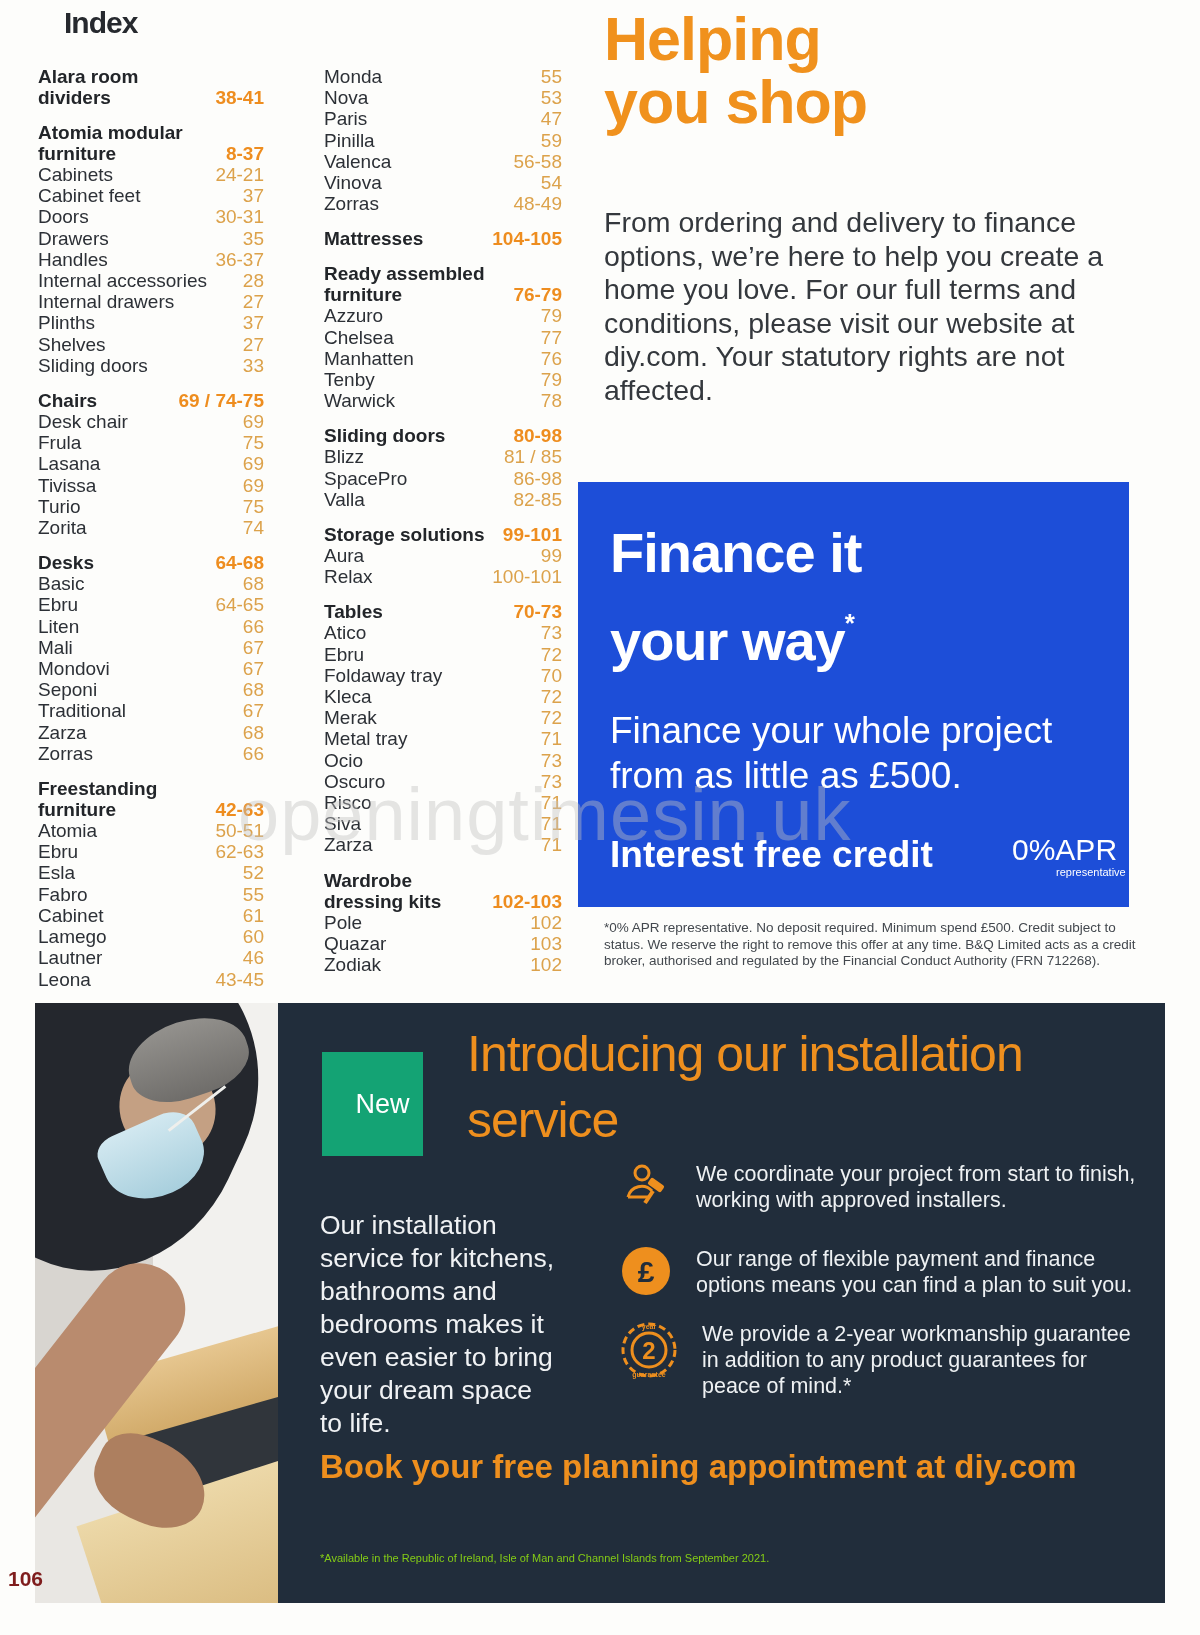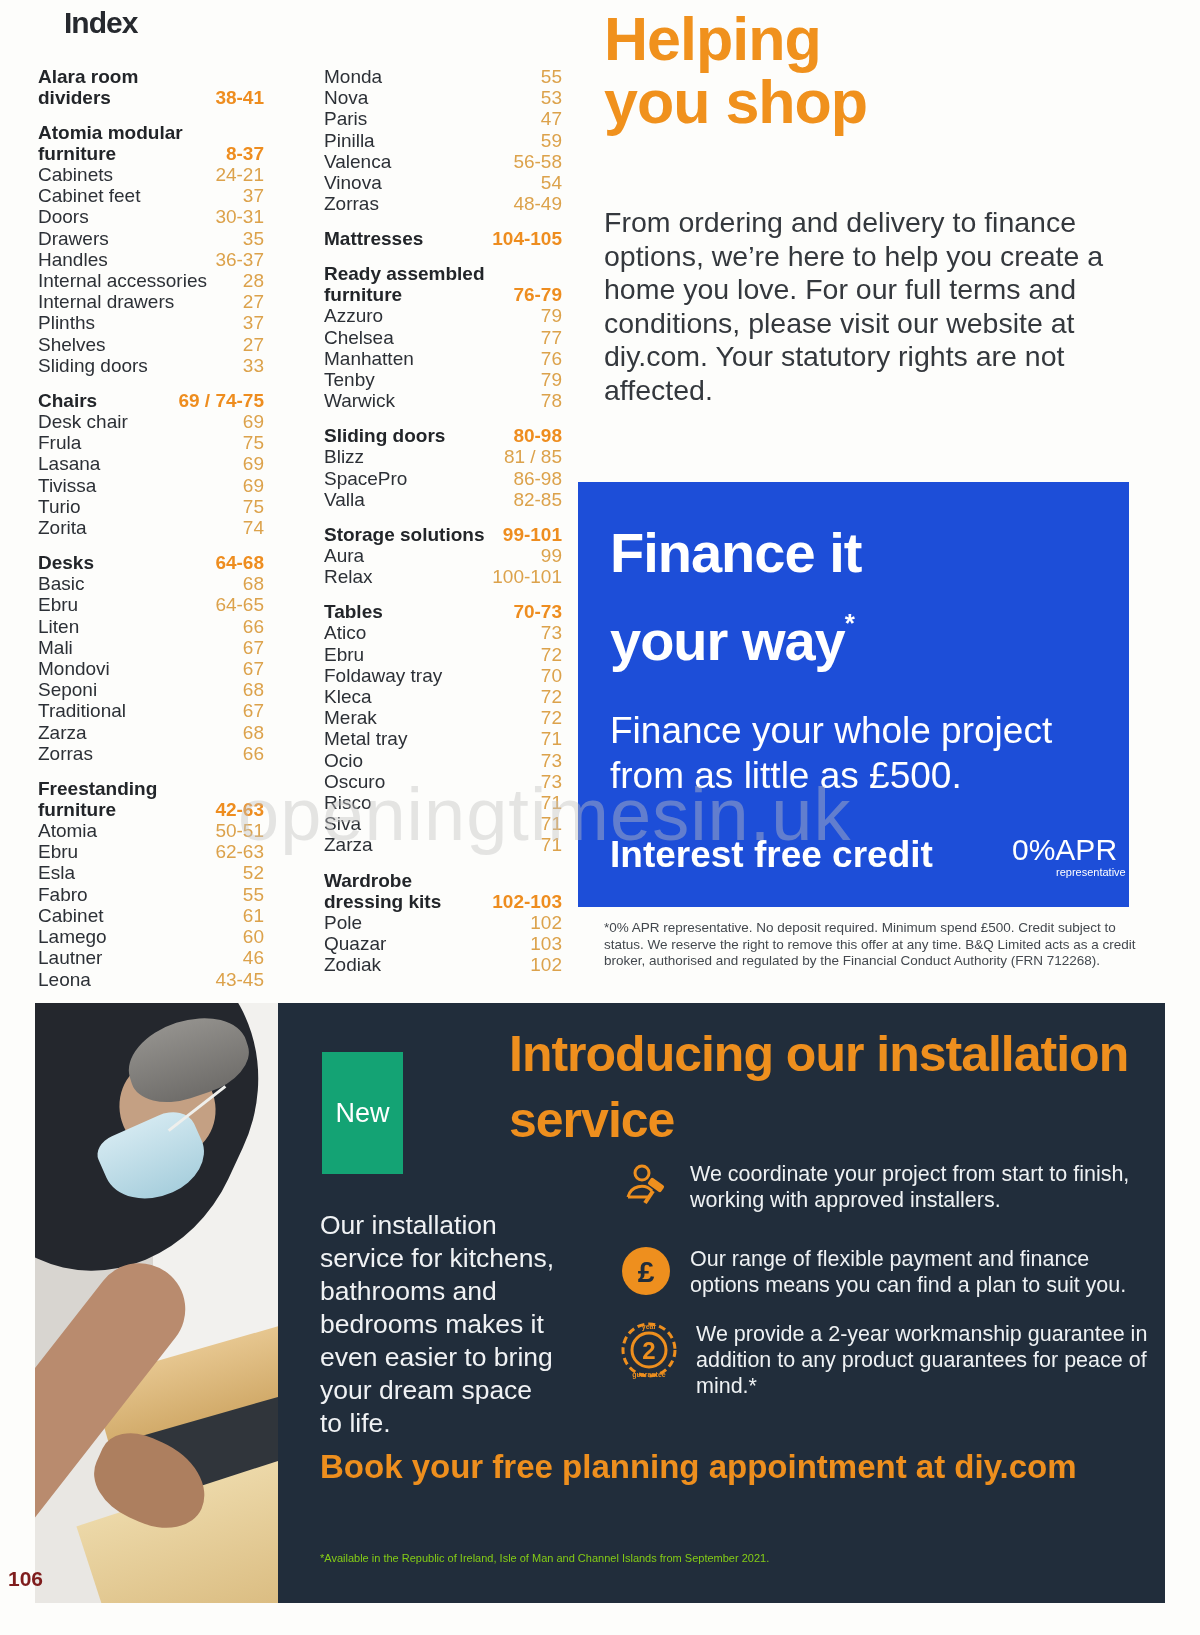--- a/index.html
+++ b/index.html
@@ -37,28 +37,28 @@
   .fin-apr-small{font-size:11px;line-height:12px;padding-left:44px;}
   .fin-footnote{position:absolute;left:604px;top:920px;width:552px;font-size:13.5px;
                 line-height:16.5px;color:#43484e;}
 
   
   .watermark{position:absolute;left:238px;top:772px;font-size:74px;font-weight:400;
              color:#c2c2c2;opacity:.42;z-index:6;letter-spacing:1px;pointer-events:none;}
 
   
   .inst-panel{position:absolute;left:35px;top:1003px;width:1130px;height:600px;background:#212d3b;}
-  .badge-new{position:absolute;left:287px;top:49px;width:81px;height:122px;background:#14a374;
+  .badge-new{position:absolute;left:287px;top:49px;width:81px;height:104px;background:#14a374;
              display:flex;align-items:center;justify-content:center;
-             color:#ffffff;font-size:27px;font-weight:500;}
-  .inst-title{position:absolute;left:474px;top:18px;width:620px;font-size:50px;line-height:66px;
-              font-weight:700;color:#ee8f1e;letter-spacing:-1px;}
+             color:#ffffff;font-size:27px;font-weight:500;padding-left:20px;}
+  .inst-title{position:absolute;left:432px;top:18px;width:620px;font-size:50px;line-height:66px;
+              font-weight:400;color:#ee8f1e;letter-spacing:-1px;}
   .inst-intro{position:absolute;left:285px;top:206px;width:238px;font-size:26.5px;
               line-height:33px;color:#f0f2f4;}
-  .inst-bullet{position:absolute;left:585px;width:530px;display:flex;gap:18px;}
+  .inst-bullet{position:absolute;left:585px;width:530px;display:flex;gap:24px;}
   .bullet-1{top:158px;}
   .bullet-2{top:243px;}
   .bullet-3{top:318px;}
   .bullet-icon{flex:0 0 52px;display:flex;justify-content:center;align-items:flex-start;}
   .bullet-text{font-size:21.5px;line-height:26px;color:#eef1f3;width:460px;}
   .inst-cta{position:absolute;left:285px;top:445px;font-size:33px;font-weight:700;color:#ee8f1e;}
   .inst-footnote{position:absolute;left:285px;top:549px;font-size:11px;color:#84cc16;}
 
   
   .photo{position:absolute;left:0;top:0;width:243px;height:600px;overflow:hidden;background:#d8d5d0;}

